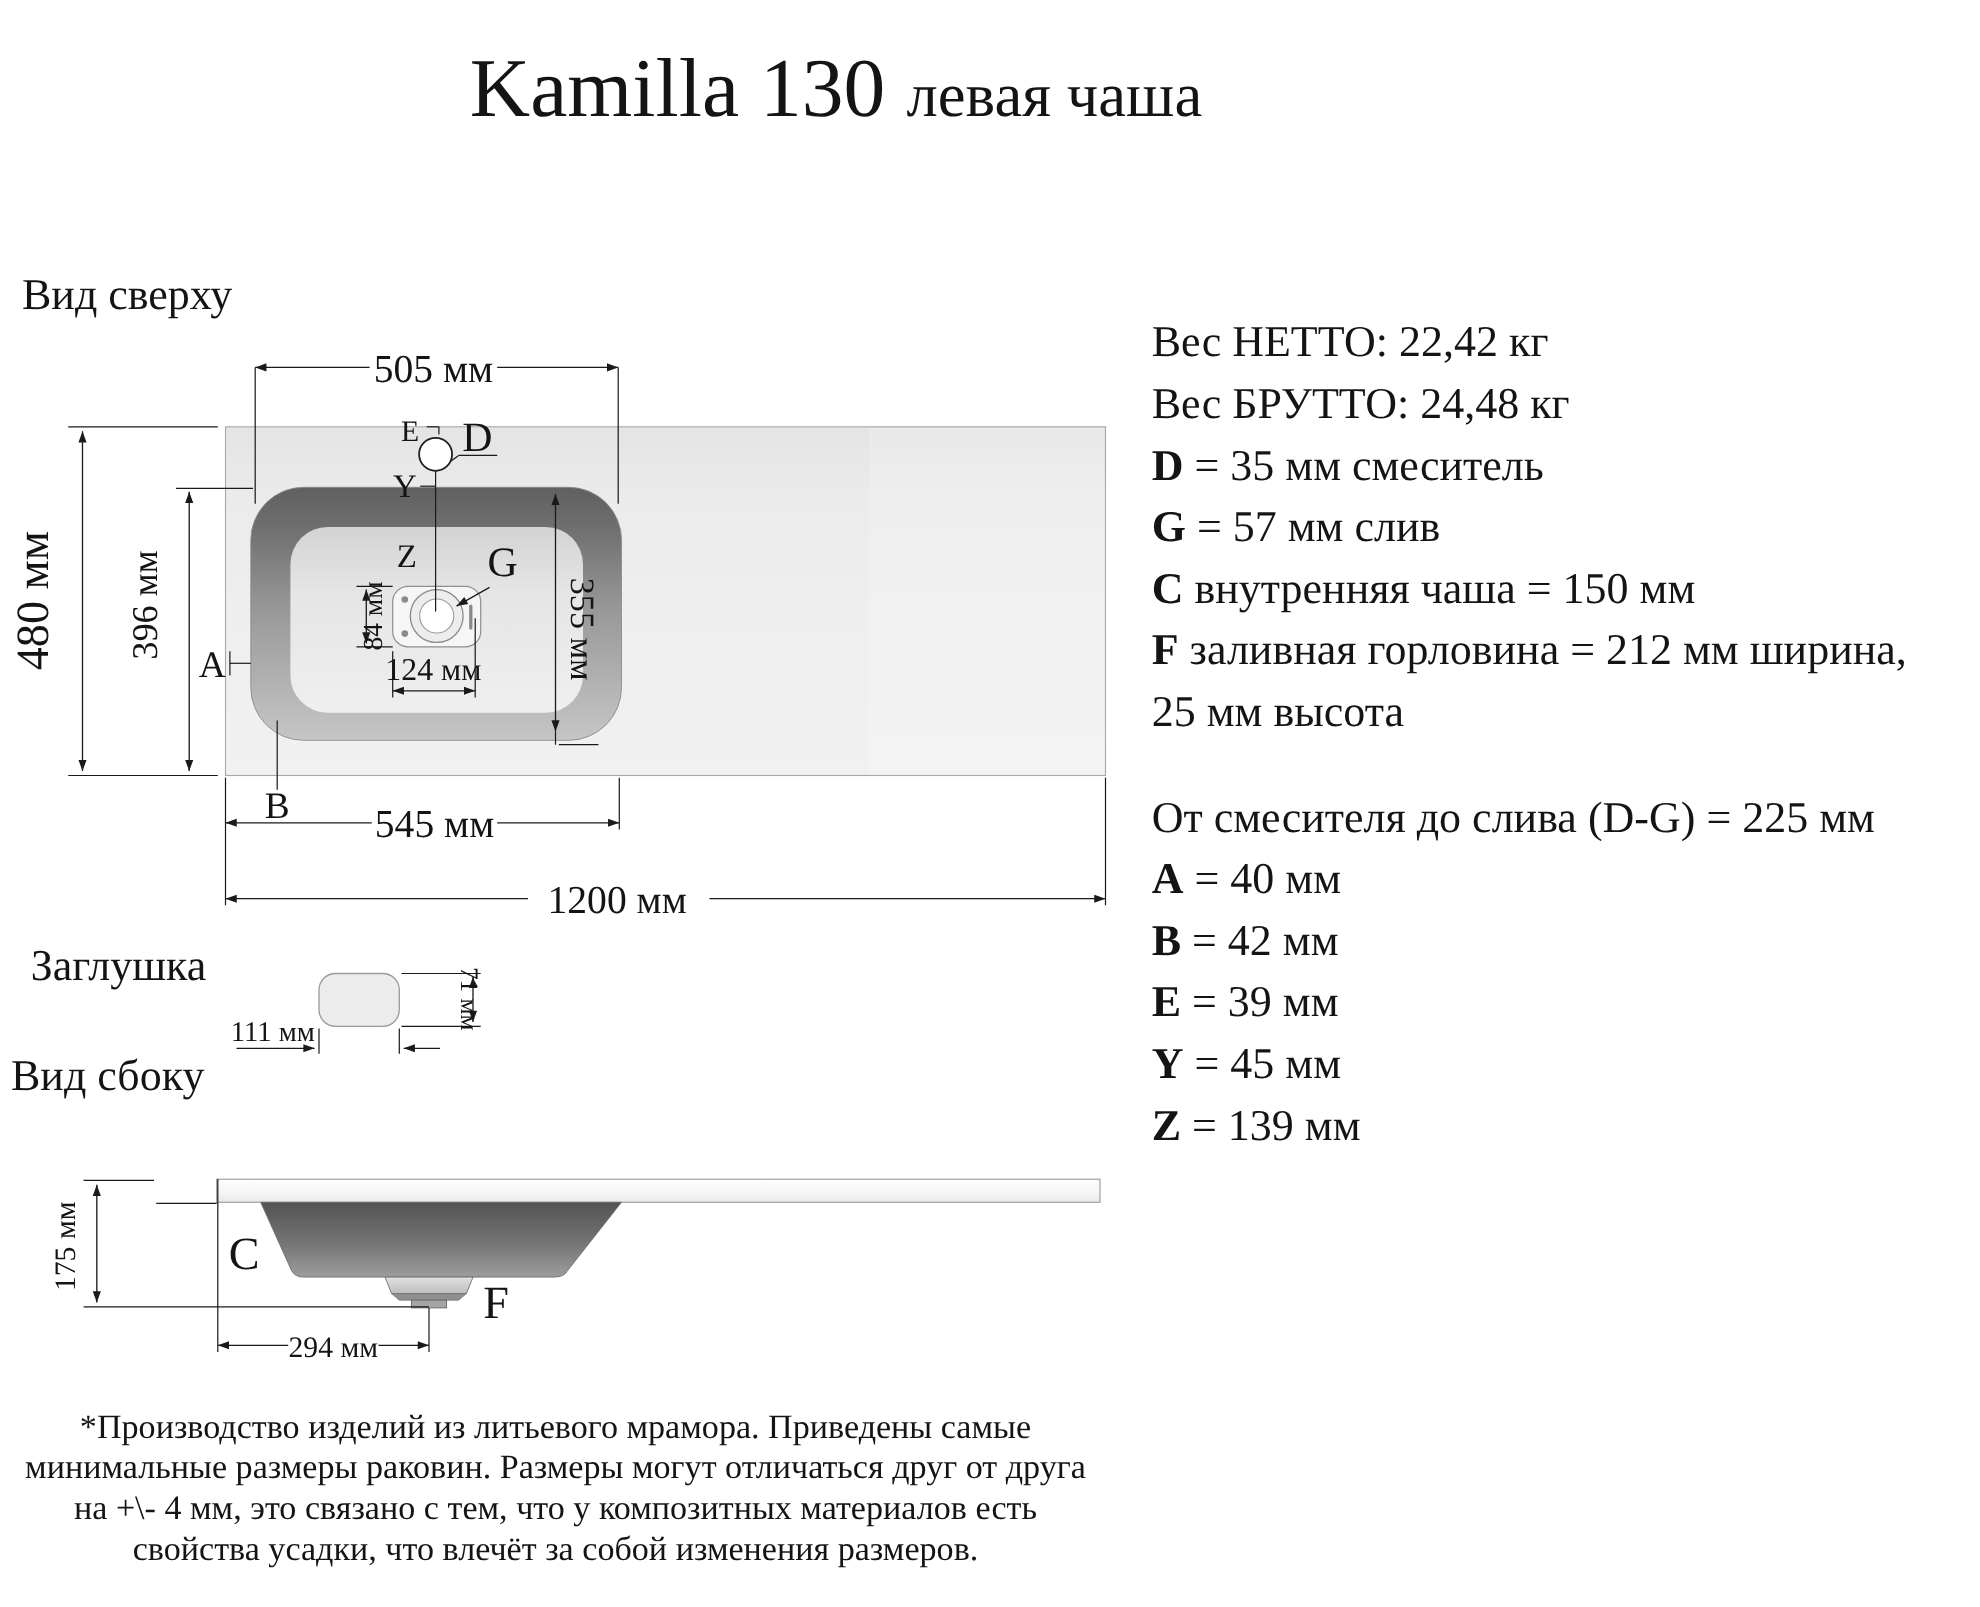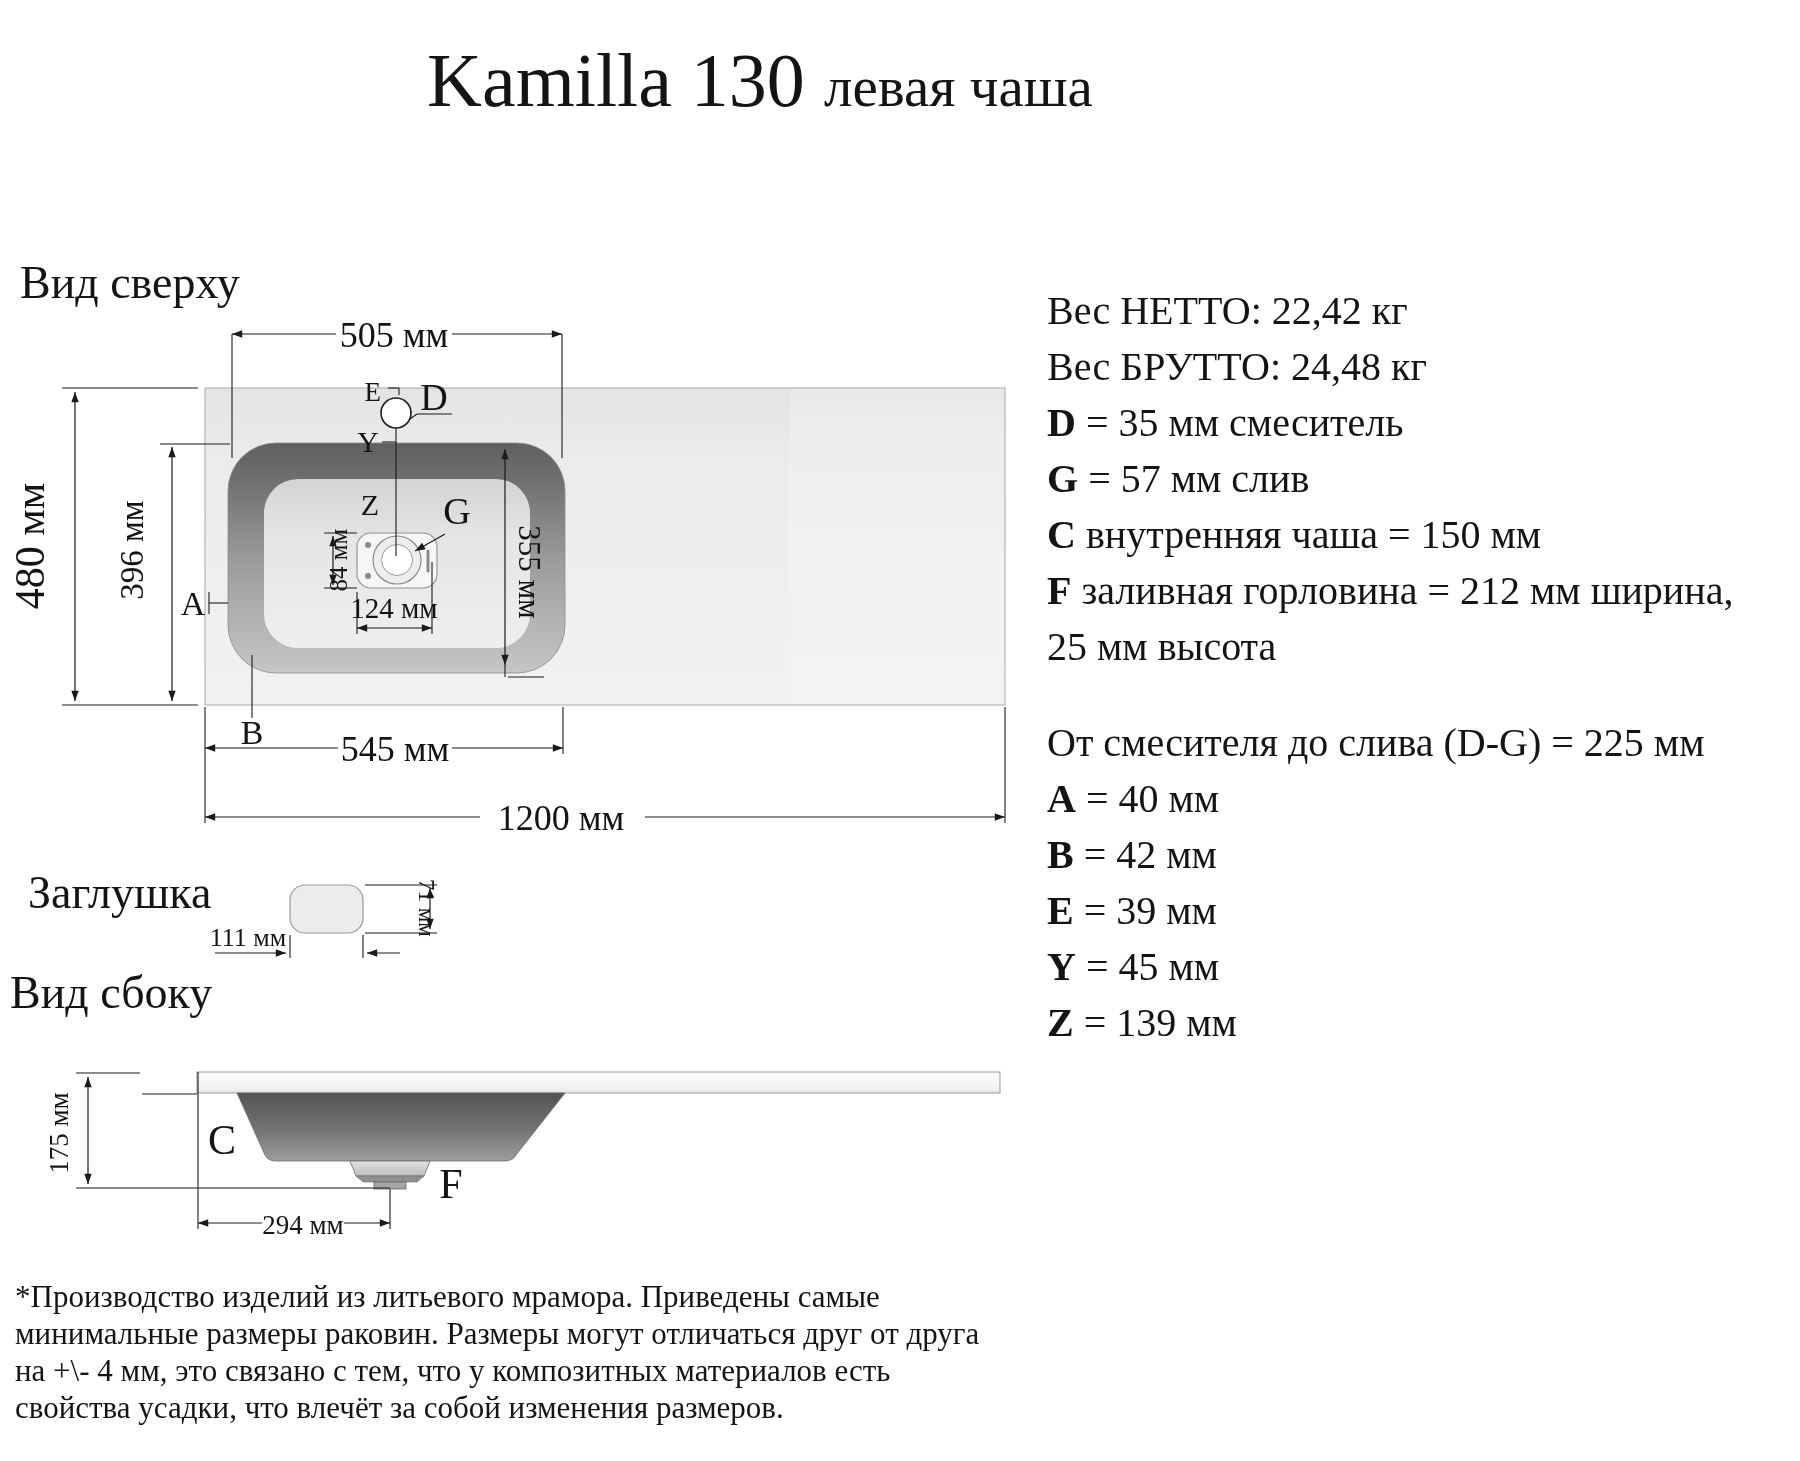--- a/index.html
+++ b/index.html
@@ -4,27 +4,27 @@
 <style>
   html,body{margin:0;padding:0;background:#fff;}
   .page{
     position:relative;width:1800px;height:1461px;background:#ffffff;overflow:hidden;
     font-family:"Liberation Serif","DejaVu Serif",serif;color:#141414;
   }
   .abs{position:absolute;}
   .title-row{left:0;top:42px;width:1520px;text-align:center;white-space:nowrap;}
   .title-main{font-size:76px;line-height:1;}
   .title-sub{font-size:57px;line-height:1;text-align:right;}
-  .heading{font-size:46px;line-height:1.1;margin-top:12px;}
+  .heading{font-size:40px;line-height:1.1;}
   .specs{left:1047px;top:283px;width:660px;}
   .spec-line{font-size:40px;line-height:56px;height:56px;white-space:nowrap;}
   .spec-line b{font-weight:bold;}
   .spec-line.gap{margin-top:40px;}
   .disclaimer{left:15px;top:1278px;width:980px;}
-  .disc-line{font-size:31px;line-height:37px;white-space:nowrap;}
+  .disc-line{font-size:31px;line-height:37px;white-space:nowrap;text-align:center;}
   svg text{fill:#141414;font-family:"Liberation Serif","DejaVu Serif",serif;}
   .dim{stroke:#1a1a1a;stroke-width:1.2;fill:none;}
   .thin{stroke:#1a1a1a;stroke-width:1.1;fill:none;}
 </style>
 </head>
 <body>
 
 <div class="page">
 
   <svg class="abs" style="left:0;top:0" width="1800" height="1461" viewBox="0 0 1800 1461">

